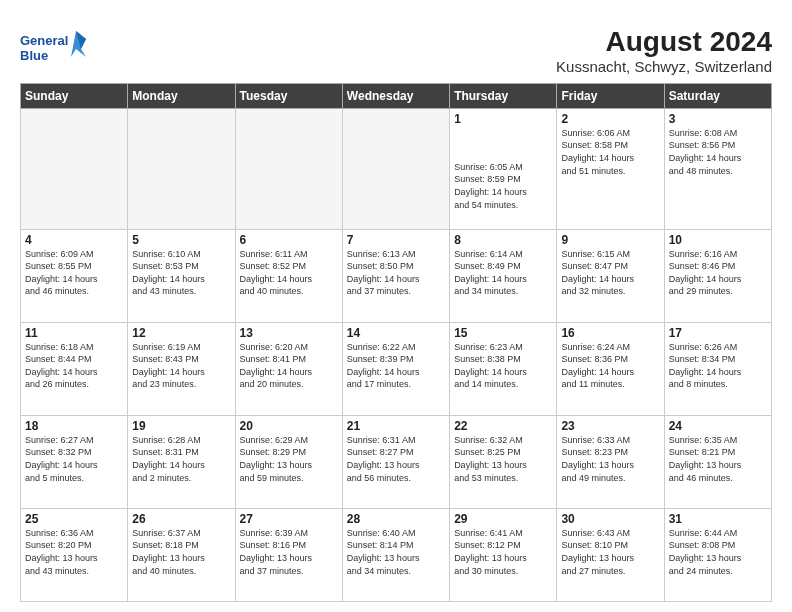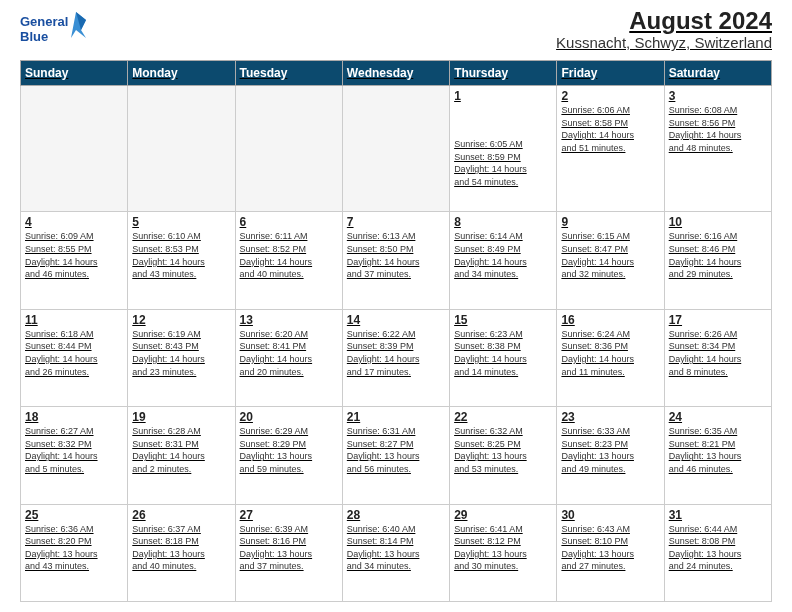--- a/index.html
+++ b/index.html
@@ -6,57 +6,56 @@
     body {
       font-family: Arial, sans-serif;
       background: #fff;
       width: 792px;
       height: 612px;
       overflow: hidden;
     }
     .page {
       width: 792px;
       height: 612px;
-      padding: 8px 20px 10px 20px;
+      padding: 27px 20px 10px 20px;
       display: flex;
       flex-direction: column;
-      text-decoration: underline;
     }
     .header-row {
       display: flex;
       justify-content: space-between;
       align-items: flex-start;
       margin-bottom: 8px;
     }
     .logo {
       display: flex;
       align-items: center;
       gap: 4px;
     }
     .title-block {
       text-align: right;
     }
     .main-title {
-      font-size: 24px;
+      font-size: 28px;
       font-weight: bold;
       color: #222;
       line-height: 1.1;
       text-align: right;
     }
     .subtitle {
       font-size: 15px;
       color: #333;
     }
     .calendar {
       width: 100%;
       border-collapse: collapse;
       flex: 1;
     }
     .calendar thead tr th {
-      background: #0c4a6e;
+      background: #404040;
       color: #fff;
       font-size: 12px;
       font-weight: bold;
       padding: 5px 4px;
       border: 1px solid #aaa;
       text-align: left;
     }
     .calendar tbody tr td {
       border: 1px solid #ccc;
       vertical-align: top;

